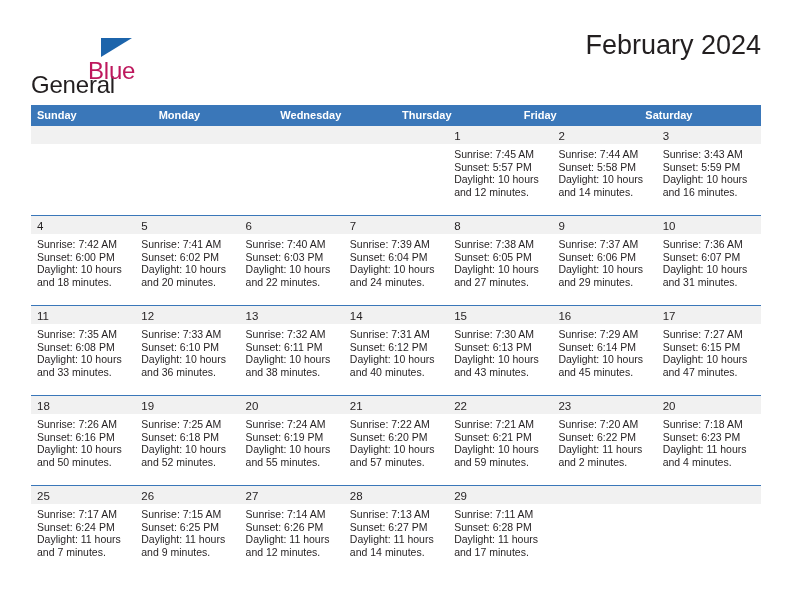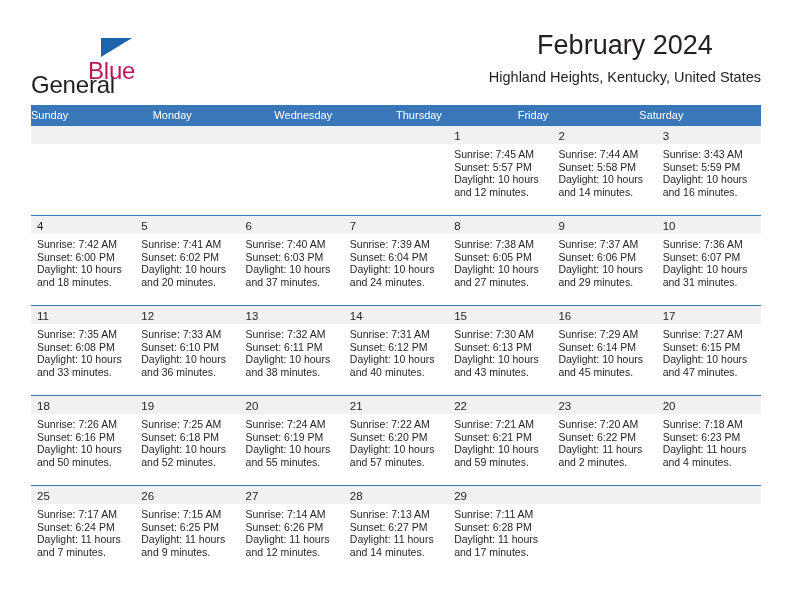--- a/index.html
+++ b/index.html
@@ -95,23 +95,25 @@
   .weekday-row {
     display: flex;
     background: #3a77b9;
     height: 20px;
   }
   .weekday {
     flex: 1 1 0;
     color: #ffffff;
     font-size: 11px;
     line-height: 20px;
+    padding-left: 6px;
     box-sizing: border-box;
     overflow: hidden;
     white-space: nowrap;
+    font-weight: bold;
   }
 
   .week-row {
     display: flex;
     border-top: 1.3px solid #3a77b9;
     height: 90px;
     box-sizing: border-box;
   }
   .week-row:first-of-type {
     border-top: none;
@@ -156,21 +158,20 @@
   <div class="header">
 
     <div class="brand">
       <span class="brand-general">General</span>
       <span class="brand-triangle"></span>
       <span class="brand-blue">Blue</span>
     </div>
 
     <div class="title-block">
       <div class="cal-title">February 2024</div>
-      <div class="cal-subtitle">Highland Heights, Kentucky, United States</div>
     </div>
 
   </div>
 
   <div class="calendar">
 
     <div class="weekday-row">
       <div class="weekday">Sunday</div>
       <div class="weekday">Monday</div>
       <div class="weekday">Wednesday</div>
@@ -263,21 +264,21 @@
           <div class="detail-line">Daylight: 10 hours</div>
           <div class="detail-line">and 20 minutes.</div>
         </div>
       </div>
       <div class="day-cell">
         <div class="day-number-band"><span class="day-number">6</span></div>
         <div class="day-details">
           <div class="detail-line">Sunrise: 7:40 AM</div>
           <div class="detail-line">Sunset: 6:03 PM</div>
           <div class="detail-line">Daylight: 10 hours</div>
-          <div class="detail-line">and 37 minutes.</div>
+          <div class="detail-line">and 22 minutes.</div>
         </div>
       </div>
       <div class="day-cell">
         <div class="day-number-band"><span class="day-number">7</span></div>
         <div class="day-details">
           <div class="detail-line">Sunrise: 7:39 AM</div>
           <div class="detail-line">Sunset: 6:04 PM</div>
           <div class="detail-line">Daylight: 10 hours</div>
           <div class="detail-line">and 24 minutes.</div>
         </div>

